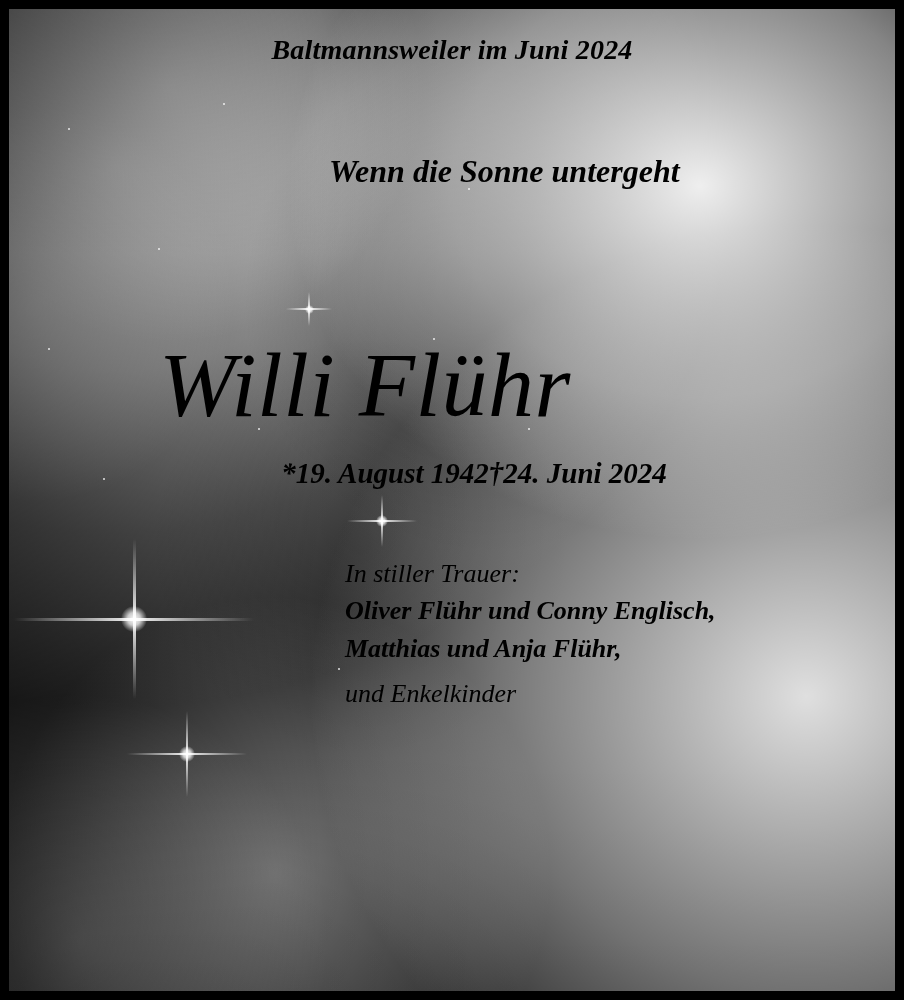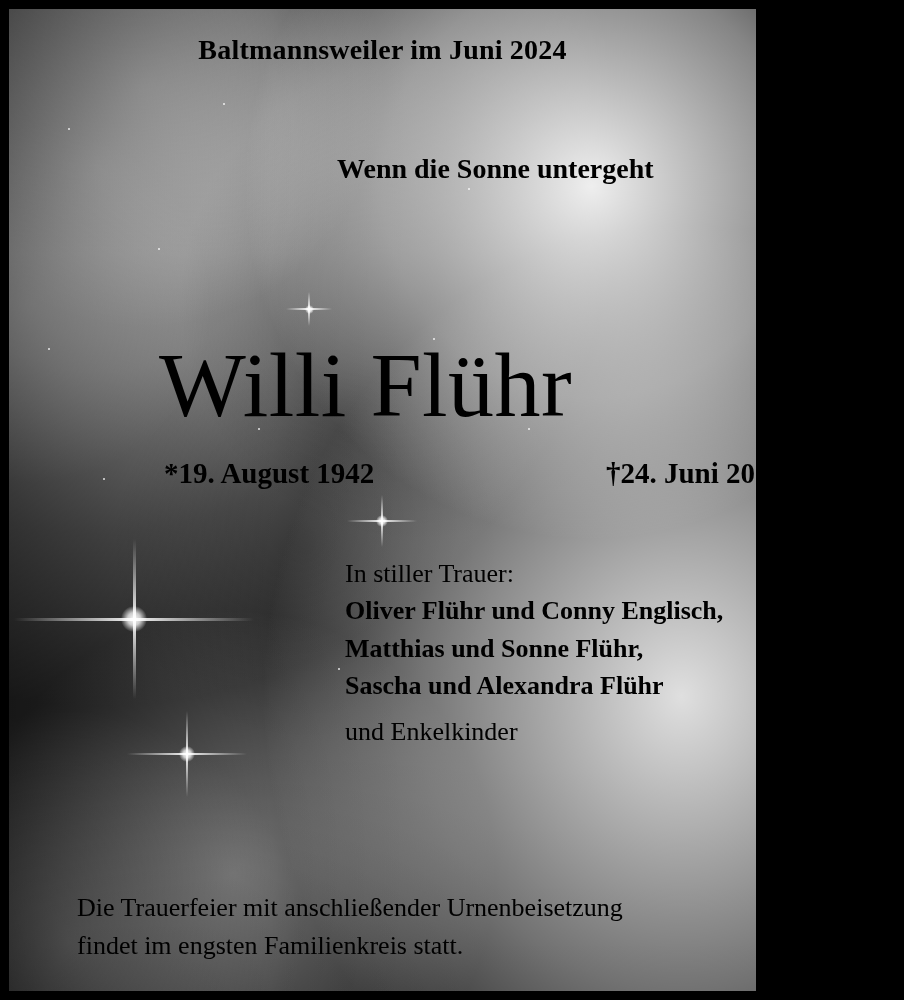--- a/index.html
+++ b/index.html
@@ -13,24 +13,25 @@
     height: 1000px;
     background: #000000;
     overflow: hidden;
     font-family: "Liberation Serif", serif;
   }
   
   #card {
     position: absolute;
     left: 9px;
     top: 9px;
-    width: 747px;
+    width: 886px;
     height: 982px;
     overflow: hidden;
     background: #d8d8d8;
+    font-style: italic;
   }
   
   .bg-layer {
     position: absolute;
     inset: 0;
   }
   .bg-base {
     background:
       radial-gradient(ellipse 70% 55% at 12% 16%, #cfcfcf 0%, #9a9a9a 38%, #5a5a5a 68%, #2a2a2a 100%),
       radial-gradient(ellipse 60% 50% at 5% 62%, #e6e6e6 0%, #a8a8a8 45%, #4a4a4a 100%),
@@ -96,23 +97,23 @@
     top: 25px;
     left: 0; right: 0;
     text-align: center;
     font-size: 28px;
     font-weight: bold;
     letter-spacing: 0.2px;
   }
 
   #verse {
     top: 140px;
-    left: 328px;
+    left: 320px;
     width: 560px;
-    font-size: 28px;
+    font-size: 32px;
     font-weight: bold;
     line-height: 1.42;
   }
   #verse div { white-space: nowrap; }
 
   #name {
     top: 330px;
     left: 150px;
     width: 740px;
     font-size: 92px;
@@ -120,21 +121,21 @@
     letter-spacing: 0.5px;
   }
 
   #dates {
     top: 448px;
     left: 155px;
     width: 620px;
     font-size: 29px;
     font-weight: bold;
     display: flex;
-    justify-content: space-between;
+    justify-content: center;
   }
   #dates span { white-space: nowrap; }
 
   #mourners {
     top: 546px;
     left: 336px;
     width: 560px;
     font-size: 26px;
     line-height: 1.44;
   }
@@ -203,24 +204,19 @@
     <div class="txt" id="name">Willi Flühr</div>
 
     <div class="txt" id="dates">
       <span>*19. August 1942</span>
       <span>†24. Juni 2024</span>
     </div>
 
     <div class="txt" id="mourners">
       <div class="intro">In stiller Trauer:</div>
       <div class="bold">Oliver Flühr und Conny Englisch,</div>
-      <div class="bold">Matthias und Sonne Flühr,</div>
-      <div class="bold">Sascha und Alexandra Flühr</div>
+      <div class="bold">Matthias und Anja Flühr,</div>
       <div class="plain">und Enkelkinder</div>
     </div>
 
-    <div class="txt" id="footer">
-      <div>Die Trauerfeier mit anschließender Urnenbeisetzung</div>
-      <div>findet im engsten Familienkreis statt.</div>
-    </div>
 
   </div>
 </div>
 
 </body></html>

